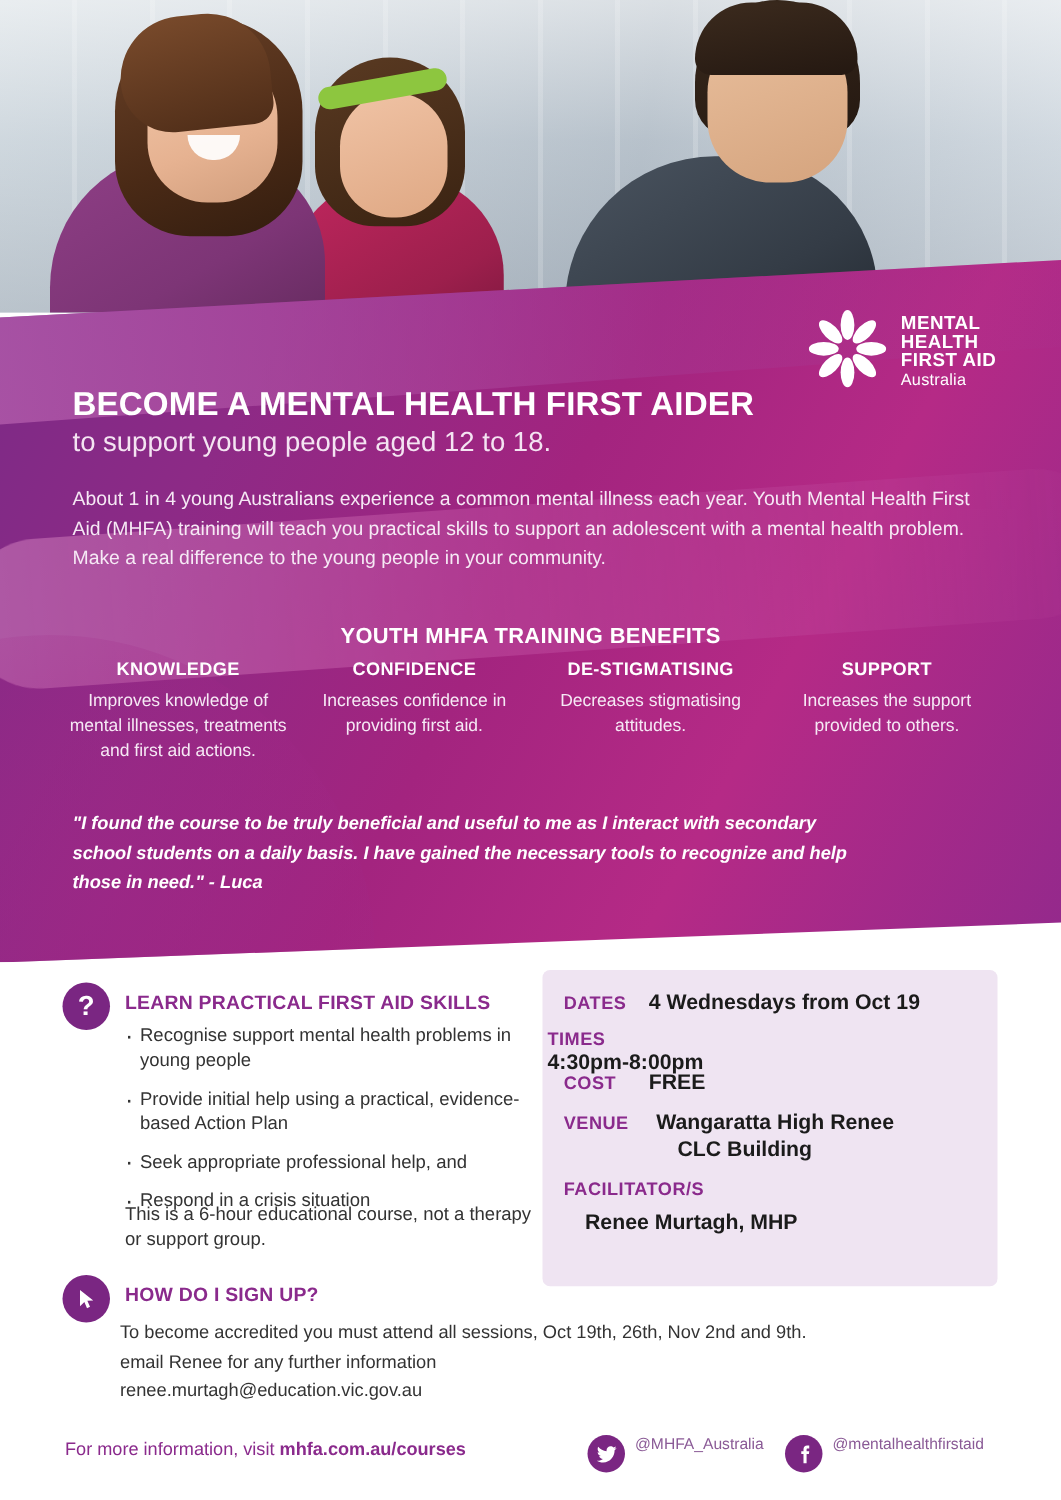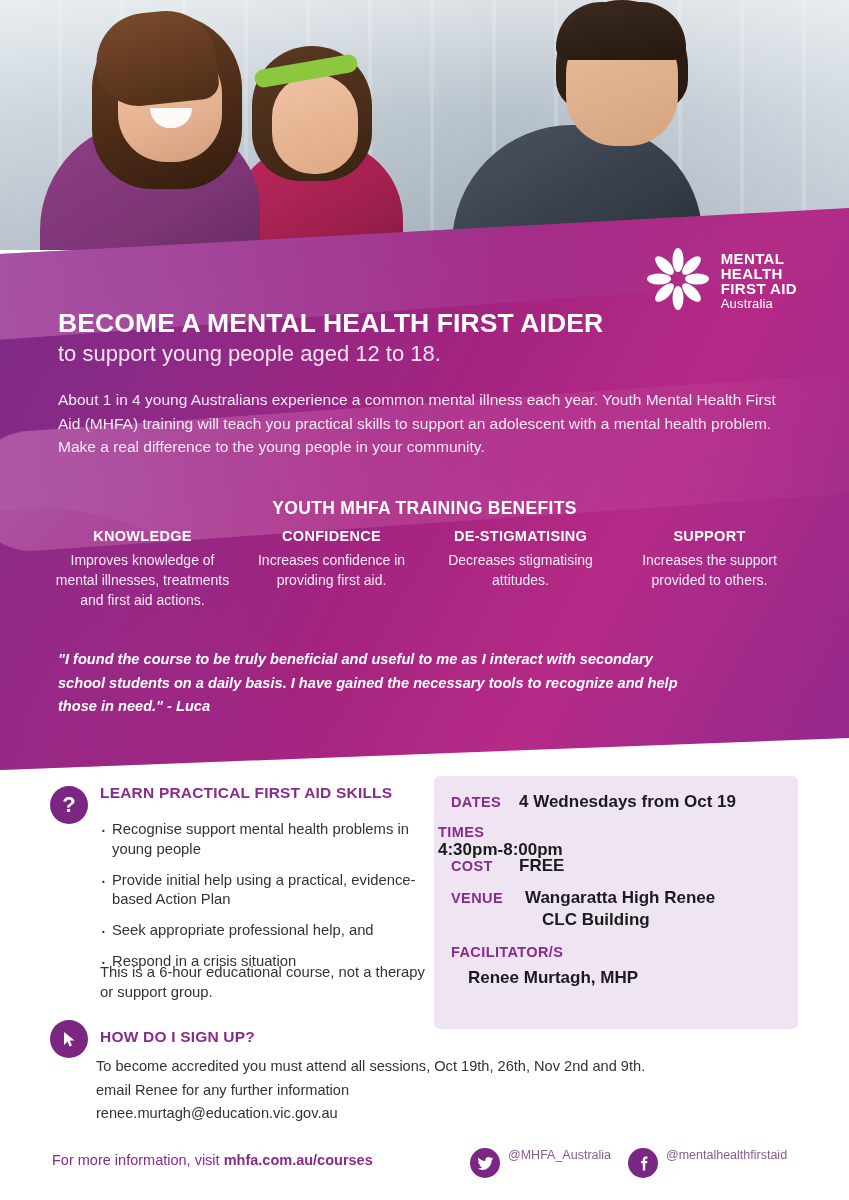--- a/index.html
+++ b/index.html
@@ -183,21 +183,21 @@
   .badge {
     position: absolute; width: 38px; height: 38px; border-radius: 50%;
     background: #7a2682; color: #fff;
     display: flex; align-items: center; justify-content: center;
     font-size: 22px; font-weight: bold;
   }
   .badge.q { left: 50px; top: 16px; }
   .badge.c { left: 50px; top: 250px; font-size: 18px; }
 
   .skills-title {
-    position: absolute; left: 100px; top: 14px;
+    position: absolute; left: 100px; top: 24px;
     font-size: 15.5px; font-weight: bold; color: #8a2a8c; letter-spacing: .2px;
   }
   .skills { position: absolute; left: 100px; top: 50px; width: 330px; }
   .skills li {
     list-style: none; font-size: 14.8px; color: #333; line-height: 1.34;
     margin-bottom: 11px; padding-left: 12px; position: relative;
   }
   .skills li::before {
     content: "·"; position: absolute; left: 0; top: -4px; font-size: 20px; color: #333;
   }

